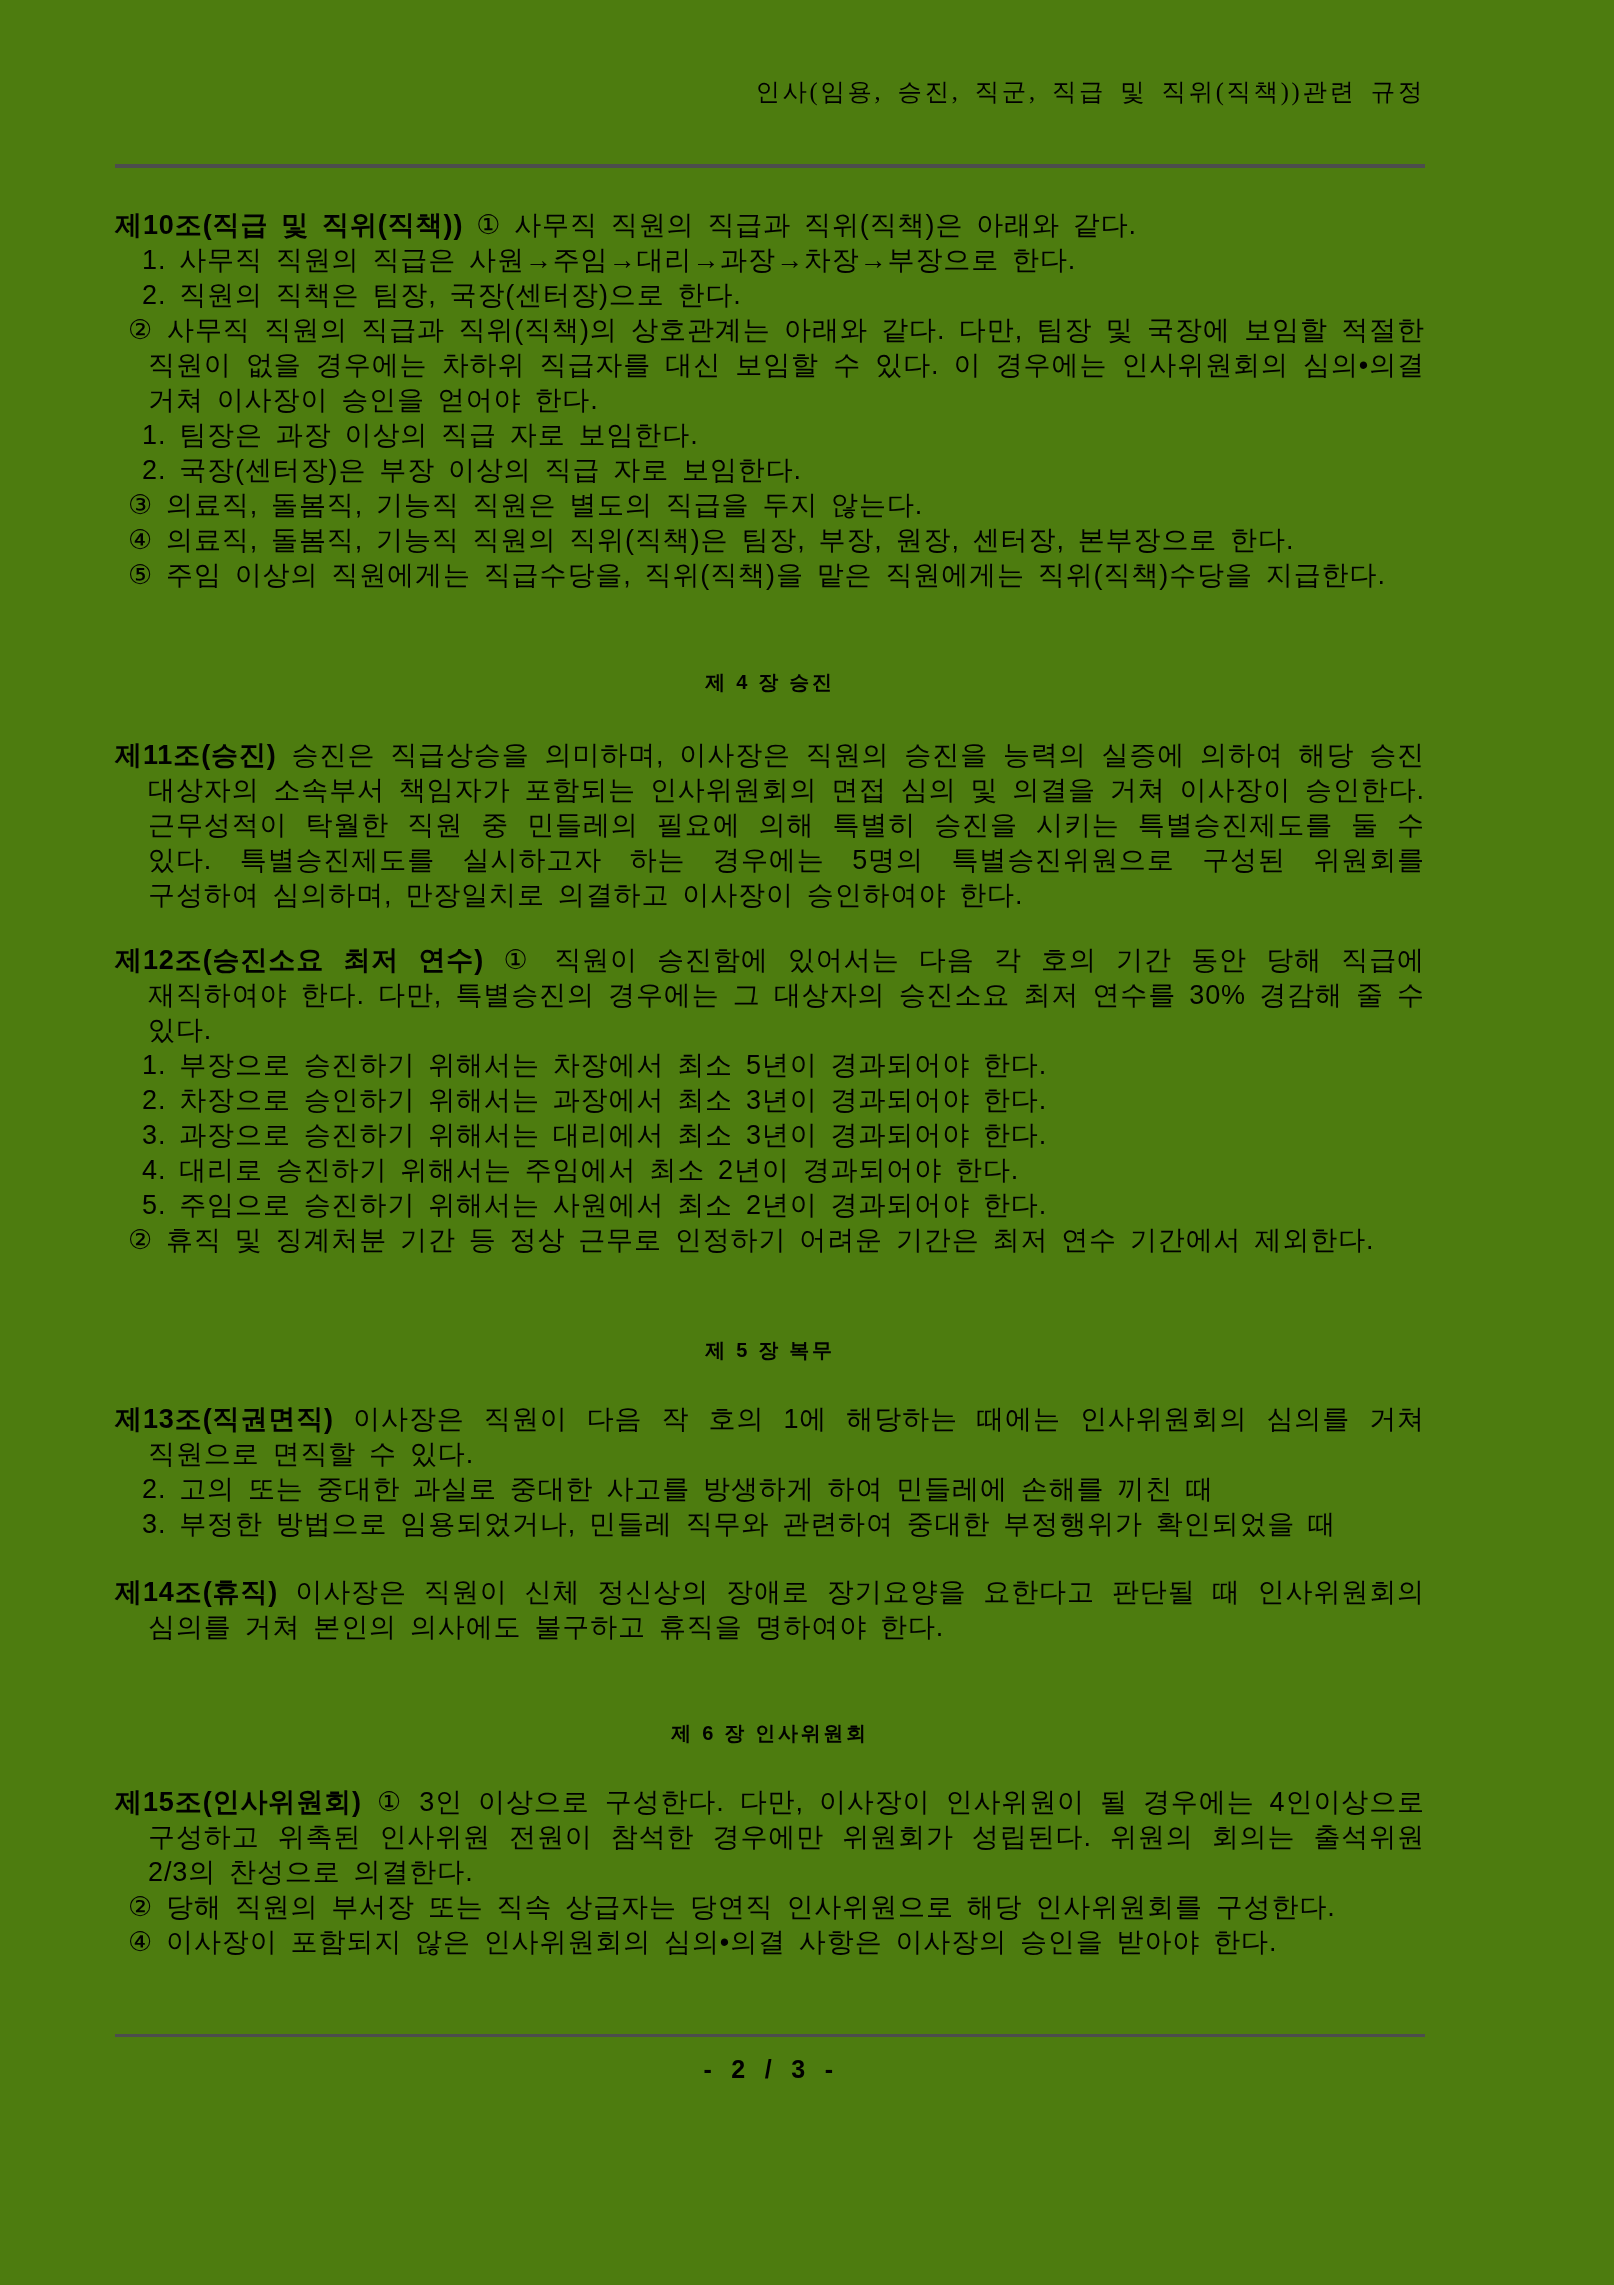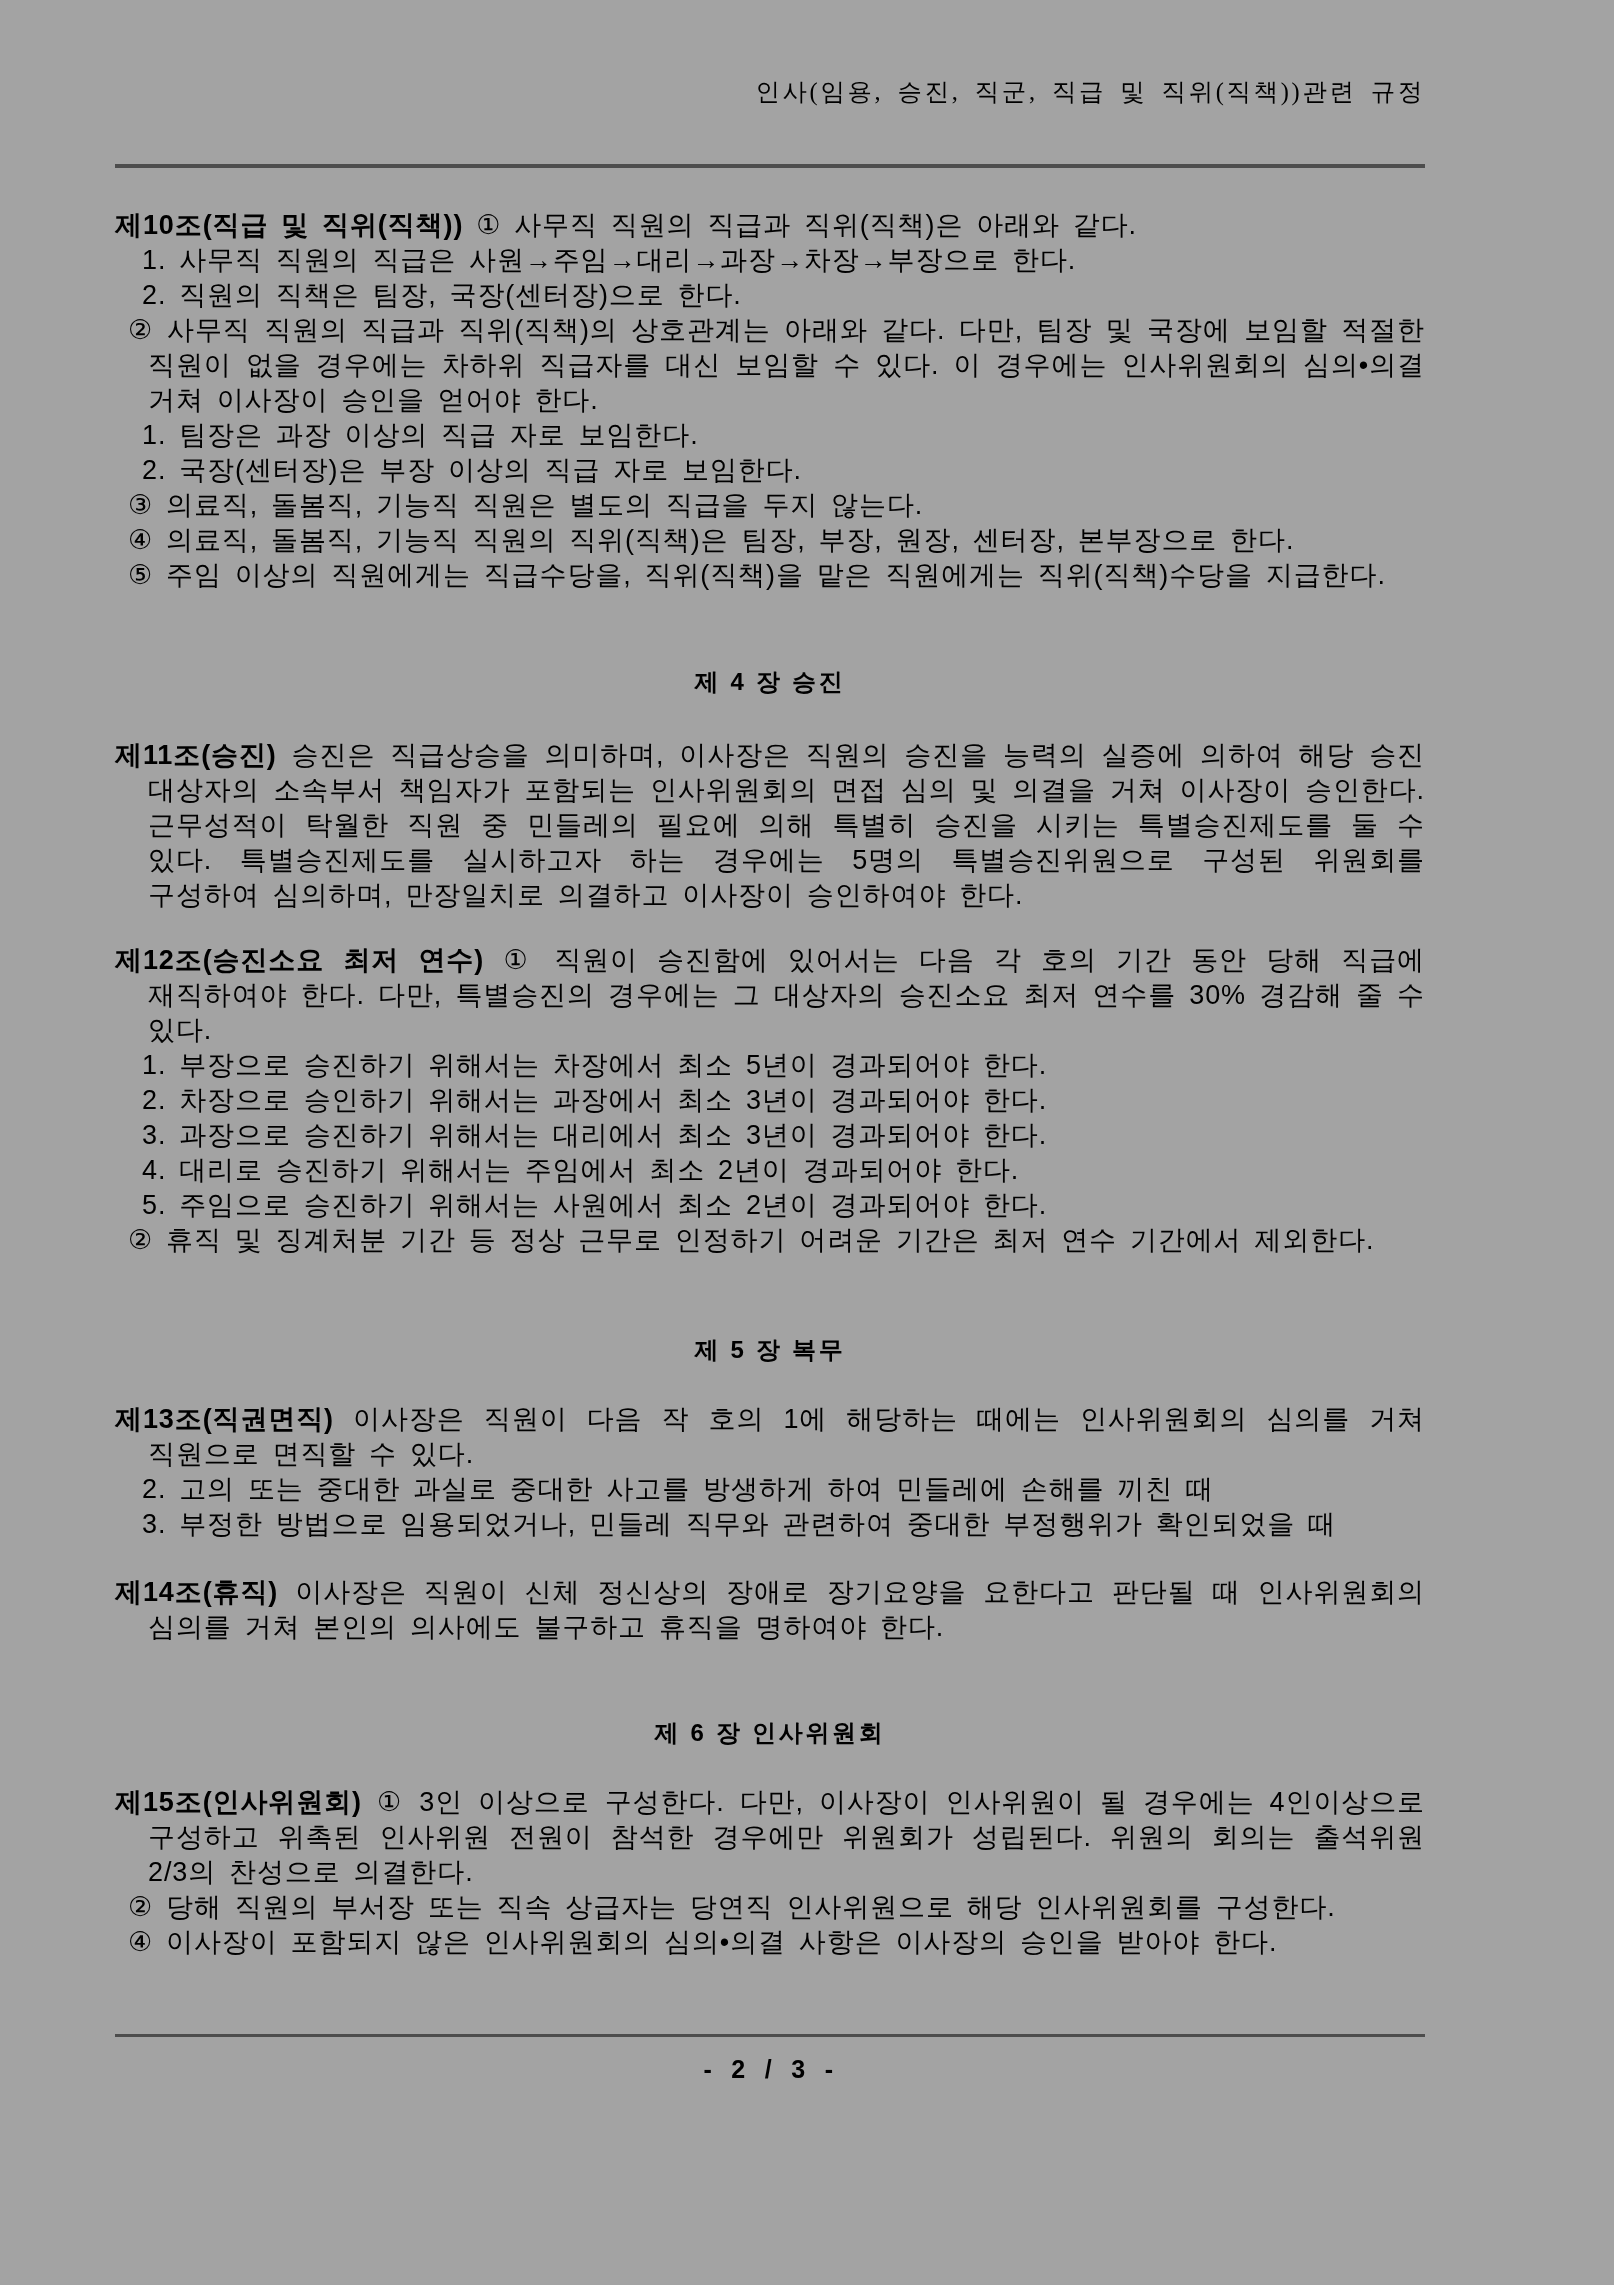--- a/index.html
+++ b/index.html
@@ -4,21 +4,21 @@
 <style>
   html, body {
     margin: 0;
     padding: 0;
     background: #ffffff;
   }
   .page {
     position: relative;
     width: 1615px;
     height: 2285px;
-    background: #a3a3a3;
+    background: #4d7c0f;
     color: #000000;
     font-family: "Liberation Sans", "DejaVu Sans", sans-serif;
     overflow: hidden;
   }
   .content {
     position: absolute;
     left: 115px;
     top: 0;
     width: 1310px;
   }
@@ -53,21 +53,21 @@
   }
   .item {
     padding-left: 27px;
   }
   .clause {
     padding-left: 33px;
     text-indent: -20px;
   }
   .lbl { font-weight: bold; }
   .chapter {
-    font-size: 24px;
+    font-size: 20px;
     line-height: 38px;
     font-weight: bold;
     text-align: center;
     letter-spacing: 2.7px;
   }
   .mt-a10 { margin-top: 40px; }
   .mt-ch4 { margin-top: 70px; }
   .mt-a11 { margin-top: 37px; }
   .mt-a12 { margin-top: 30px; }
   .mt-ch5 { margin-top: 73px; }

